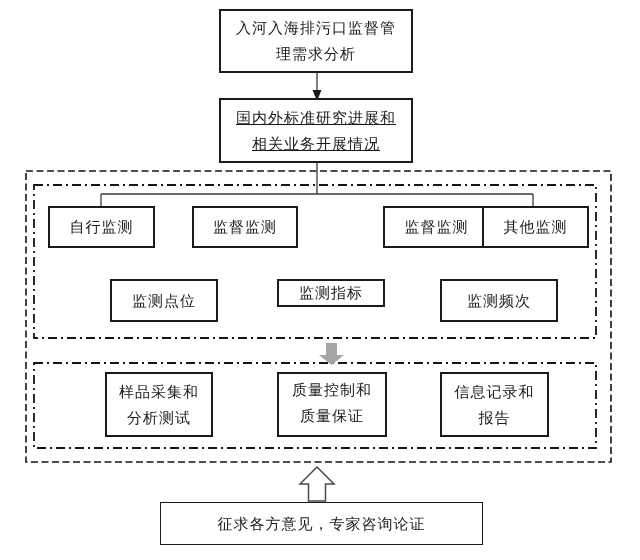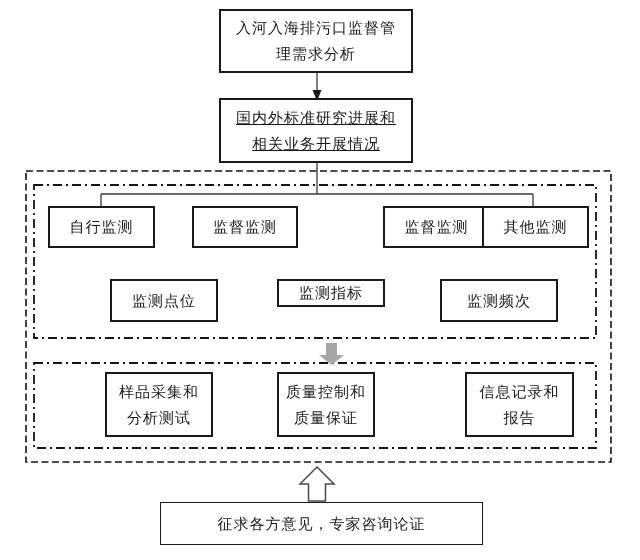--- a/index.html
+++ b/index.html
@@ -129,25 +129,25 @@
     <span>监测指标</span>
   </div>
   <div class="box" style="left:440px; top:279px; width:118px; height:43px;">
     <span>监测频次</span>
   </div>
 
   <div class="box" style="left:105px; top:372px; width:108px; height:65px;">
     <span>样品采集和</span>
     <span>分析测试</span>
   </div>
-  <div class="box" style="left:277px; top:372px; width:98px; height:65px;">
+  <div class="box" style="left:277px; top:372px; width:110px; height:65px;font-family:Liberation Mono, monospace;">
     <span>质量控制和</span>
     <span>质量保证</span>
   </div>
-  <div class="box" style="left:440px; top:372px; width:109px; height:65px;margin-left:25px;">
+  <div class="box" style="left:440px; top:372px; width:109px; height:65px;">
     <span>信息记录和</span>
     <span>报告</span>
   </div>
 
   <div class="box box--thin" style="left:160px; top:502px; width:323px; height:43px;">
     <span>征求各方意见，专家咨询论证</span>
   </div>
 
 </div>
 

